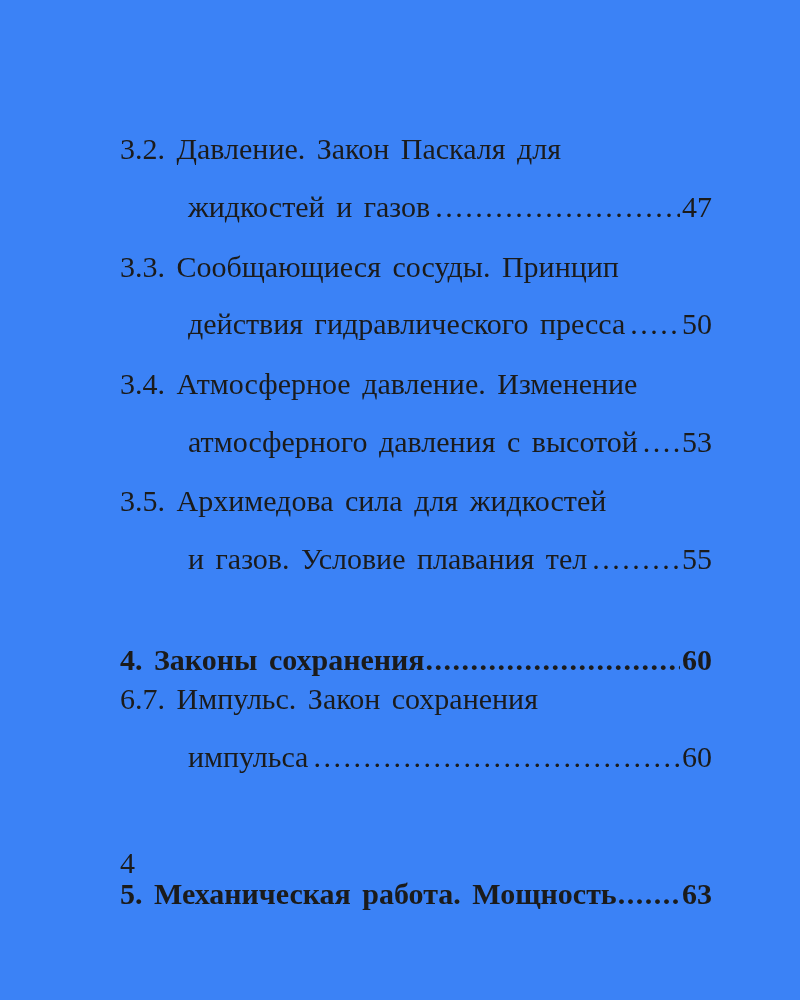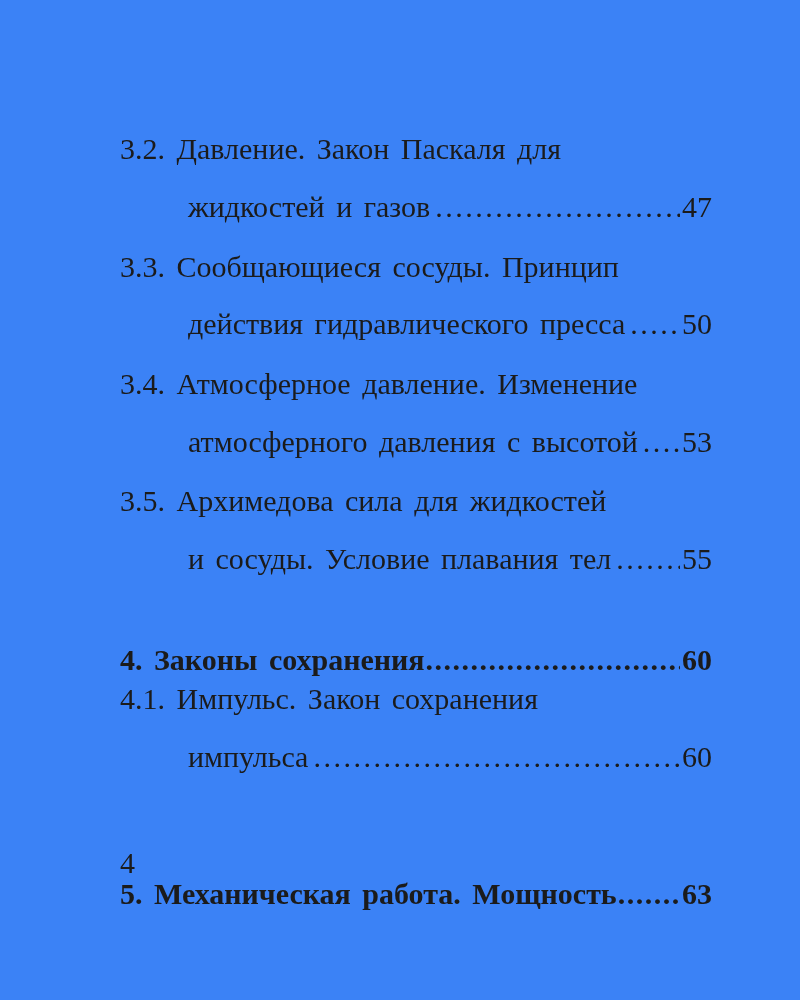--- a/index.html
+++ b/index.html
@@ -107,33 +107,33 @@
       <span class="txt">атмосферного давления с высотой</span>
       <span class="leader">..........................................................................................</span>
       <span class="pg">53</span>
     </div>
 
     <div class="line l6">
       <span class="txt">3.5. Архимедова сила для жидкостей</span>
     </div>
 
     <div class="line l7 cont">
-      <span class="txt">и сосуды. Условие плавания тел</span>
+      <span class="txt">и газов. Условие плавания тел</span>
       <span class="leader">..........................................................................................</span>
       <span class="pg">55</span>
     </div>
 
     <div class="line l8 bold">
       <span class="txt">4. Законы сохранения</span>
       <span class="leader">..........................................................................................</span>
       <span class="pg">60</span>
     </div>
 
     <div class="line l9">
-      <span class="txt">4.1. Импульс. Закон сохранения</span>
+      <span class="txt">6.7. Импульс. Закон сохранения</span>
     </div>
 
     <div class="line l10 cont">
       <span class="txt">импульса</span>
       <span class="leader">..........................................................................................</span>
       <span class="pg">60</span>
     </div>
 
     <div class="line l11 bold">
       <span class="txt">5. Механическая работа. Мощность</span>

